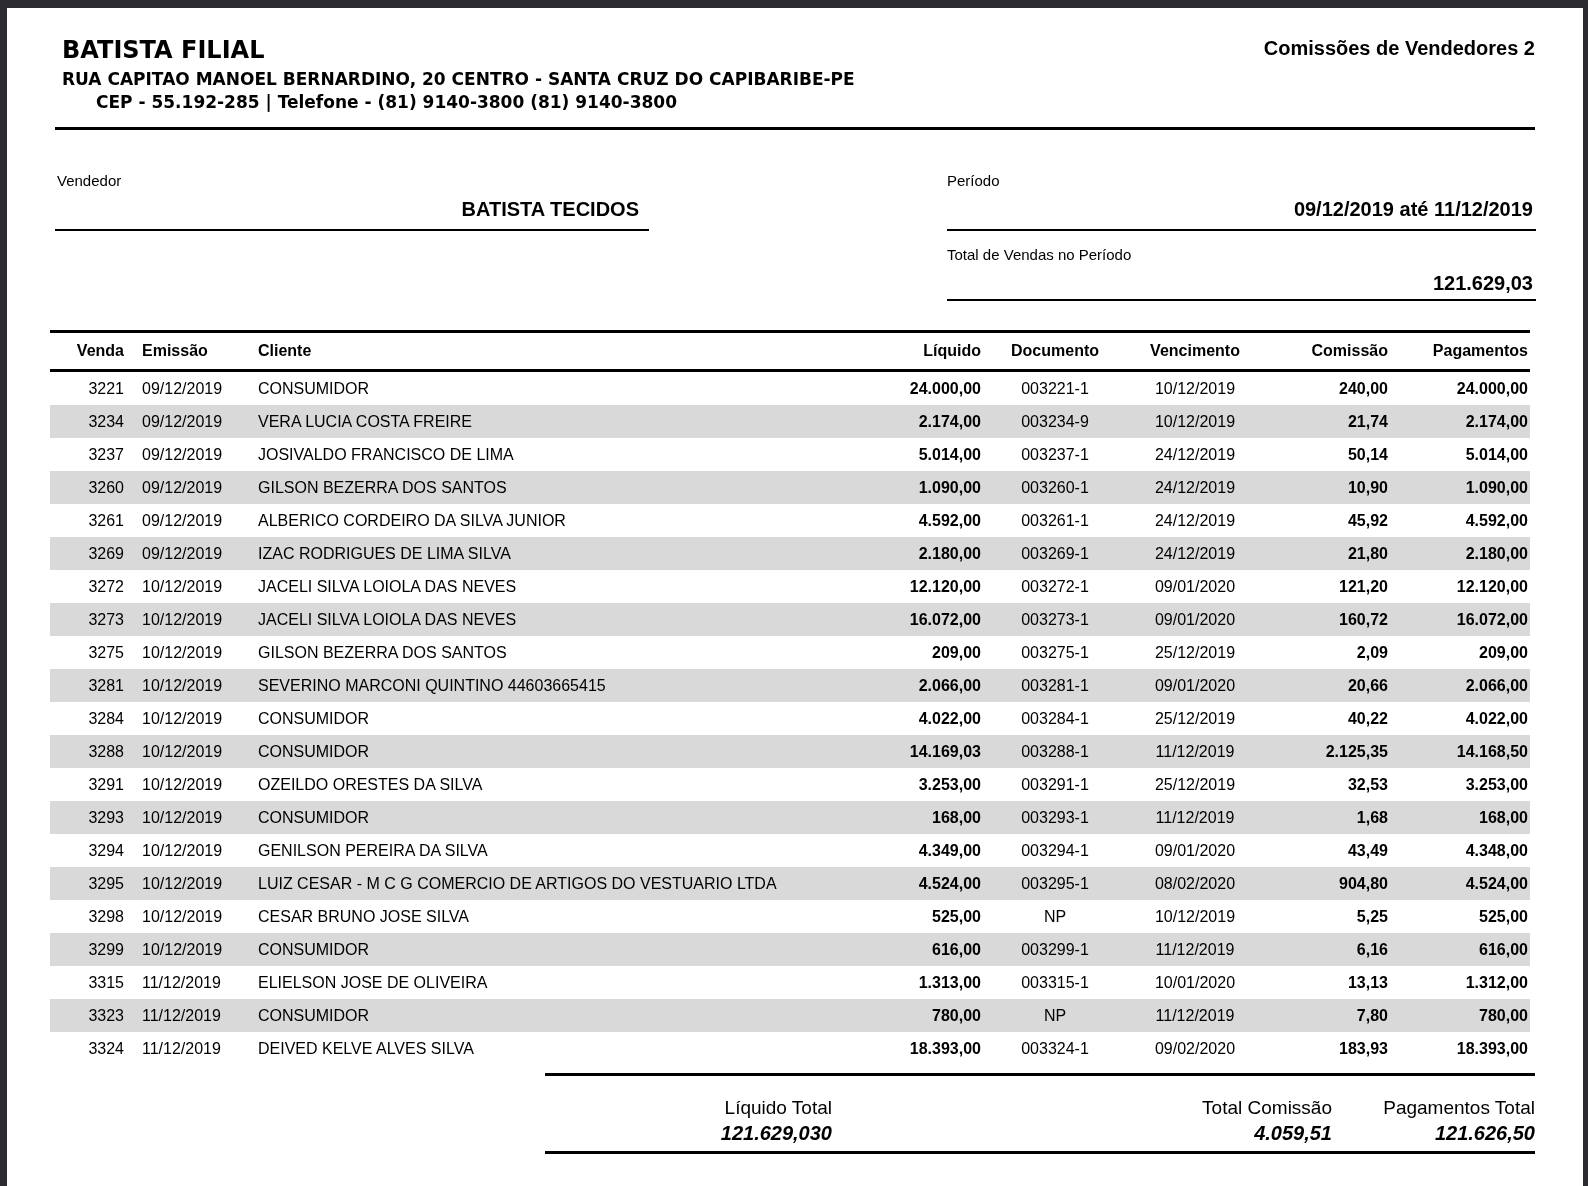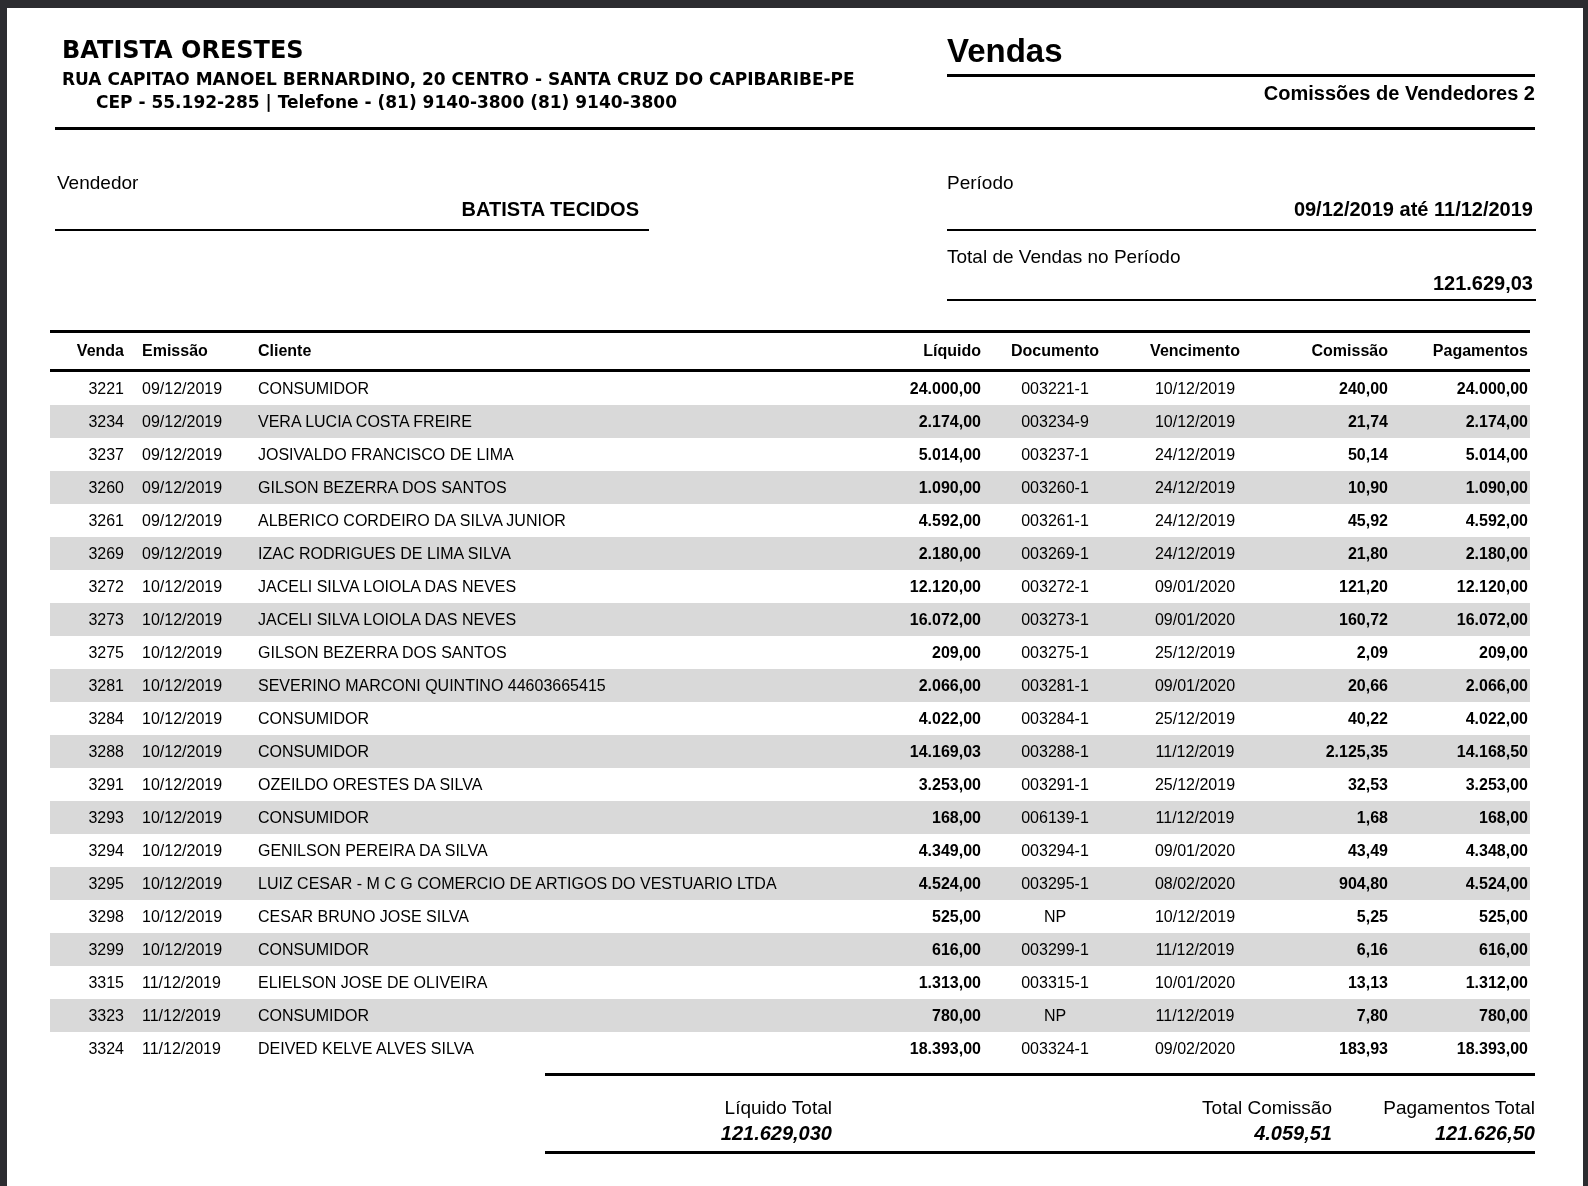--- a/index.html
+++ b/index.html
@@ -16,21 +16,21 @@
   .company .addr{font-size:17px;font-weight:bold;line-height:23px;margin-top:4px;}
   .company .contact{font-size:17px;font-weight:bold;line-height:23px;margin-left:34px;}
 
   
   .report-head{position:absolute;left:947px;top:32px;width:588px;}
   .report-head .title{font-size:33px;font-weight:bold;line-height:38px;border-bottom:3px solid #000;padding-bottom:4px;}
   .report-head .subtitle{font-size:20px;font-weight:bold;text-align:right;margin-top:5px;}
 
   .separator{position:absolute;left:55px;top:127px;width:1480px;height:3px;background:#000;}
 
-  .lbl{position:absolute;font-size:19px;}
+  .lbl{position:absolute;font-size:15px;}
   .val{position:absolute;font-size:20px;font-weight:bold;text-align:right;}
   .rule{position:absolute;height:2px;background:#000;}
 
   
   .sales{position:absolute;left:50px;top:330px;width:1480px;border-collapse:collapse;table-layout:fixed;
          border-top:3px solid #000;font-size:16px;}
   .sales th{font-weight:bold;height:36px;line-height:36px;border-bottom:3px solid #000;padding:0;white-space:nowrap;}
   .sales td{height:33px;line-height:33px;padding:0;white-space:nowrap;}
   .sales tbody tr:nth-child(even){background:#d9d9d9;}
   .c-venda{text-align:right;padding-right:6px!important;}
@@ -51,27 +51,26 @@
 </style>
 </head>
 <body>
 
 <div class="page">
   <div class="frame frame-top"></div>
   <div class="frame frame-left"></div>
   <div class="frame frame-right"></div>
 
   <div class="company">
-    <div class="name">BATISTA ORESTES</div>
+    <div class="name">BATISTA FILIAL</div>
     <div class="addr">RUA CAPITAO MANOEL BERNARDINO, 20 CENTRO - SANTA CRUZ DO CAPIBARIBE-PE</div>
     <div class="contact">CEP - 55.192-285 | Telefone - (81) 9140-3800 (81) 9140-3800</div>
   </div>
 
   <div class="report-head">
-    <div class="title">Vendas</div>
     <div class="subtitle">Comissões de Vendedores 2</div>
   </div>
 
   <div class="separator"></div>
 
   <div class="lbl" style="left:57px;top:172px;">Vendedor</div>
   <div class="val" style="left:55px;top:198px;width:584px;">BATISTA TECIDOS</div>
   <div class="rule" style="left:55px;top:229px;width:594px;"></div>
 
   <div class="lbl" style="left:947px;top:172px;">Período</div>
@@ -234,21 +233,21 @@
           <td class="c-documento">003291-1</td>
           <td class="c-vencimento">25/12/2019</td>
           <td class="c-comissao">32,53</td>
           <td class="c-pagamentos">3.253,00</td>
         </tr>
         <tr>
           <td class="c-venda">3293</td>
           <td class="c-emissao">10/12/2019</td>
           <td class="c-cliente">CONSUMIDOR</td>
           <td class="c-liquido">168,00</td>
-          <td class="c-documento">006139-1</td>
+          <td class="c-documento">003293-1</td>
           <td class="c-vencimento">11/12/2019</td>
           <td class="c-comissao">1,68</td>
           <td class="c-pagamentos">168,00</td>
         </tr>
         <tr>
           <td class="c-venda">3294</td>
           <td class="c-emissao">10/12/2019</td>
           <td class="c-cliente">GENILSON PEREIRA DA SILVA</td>
           <td class="c-liquido">4.349,00</td>
           <td class="c-documento">003294-1</td>

